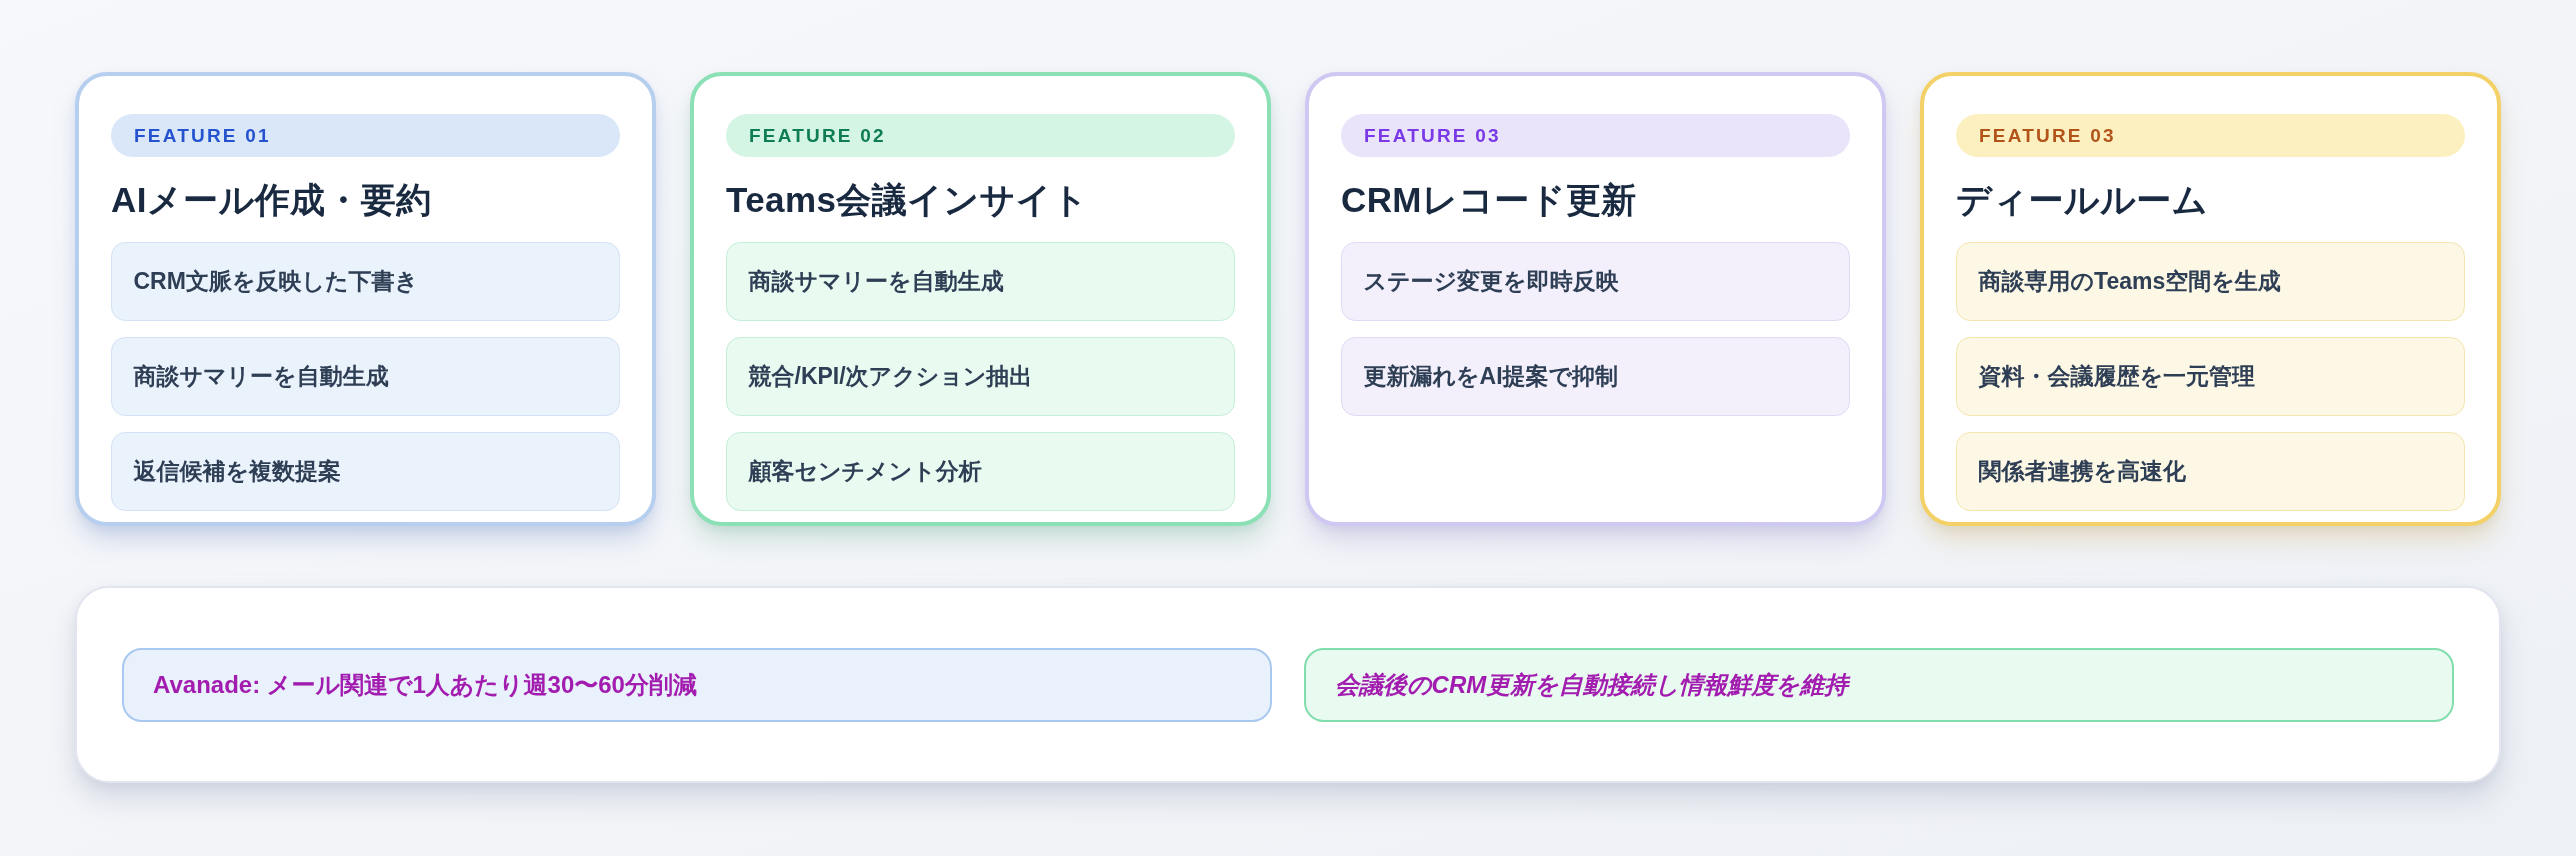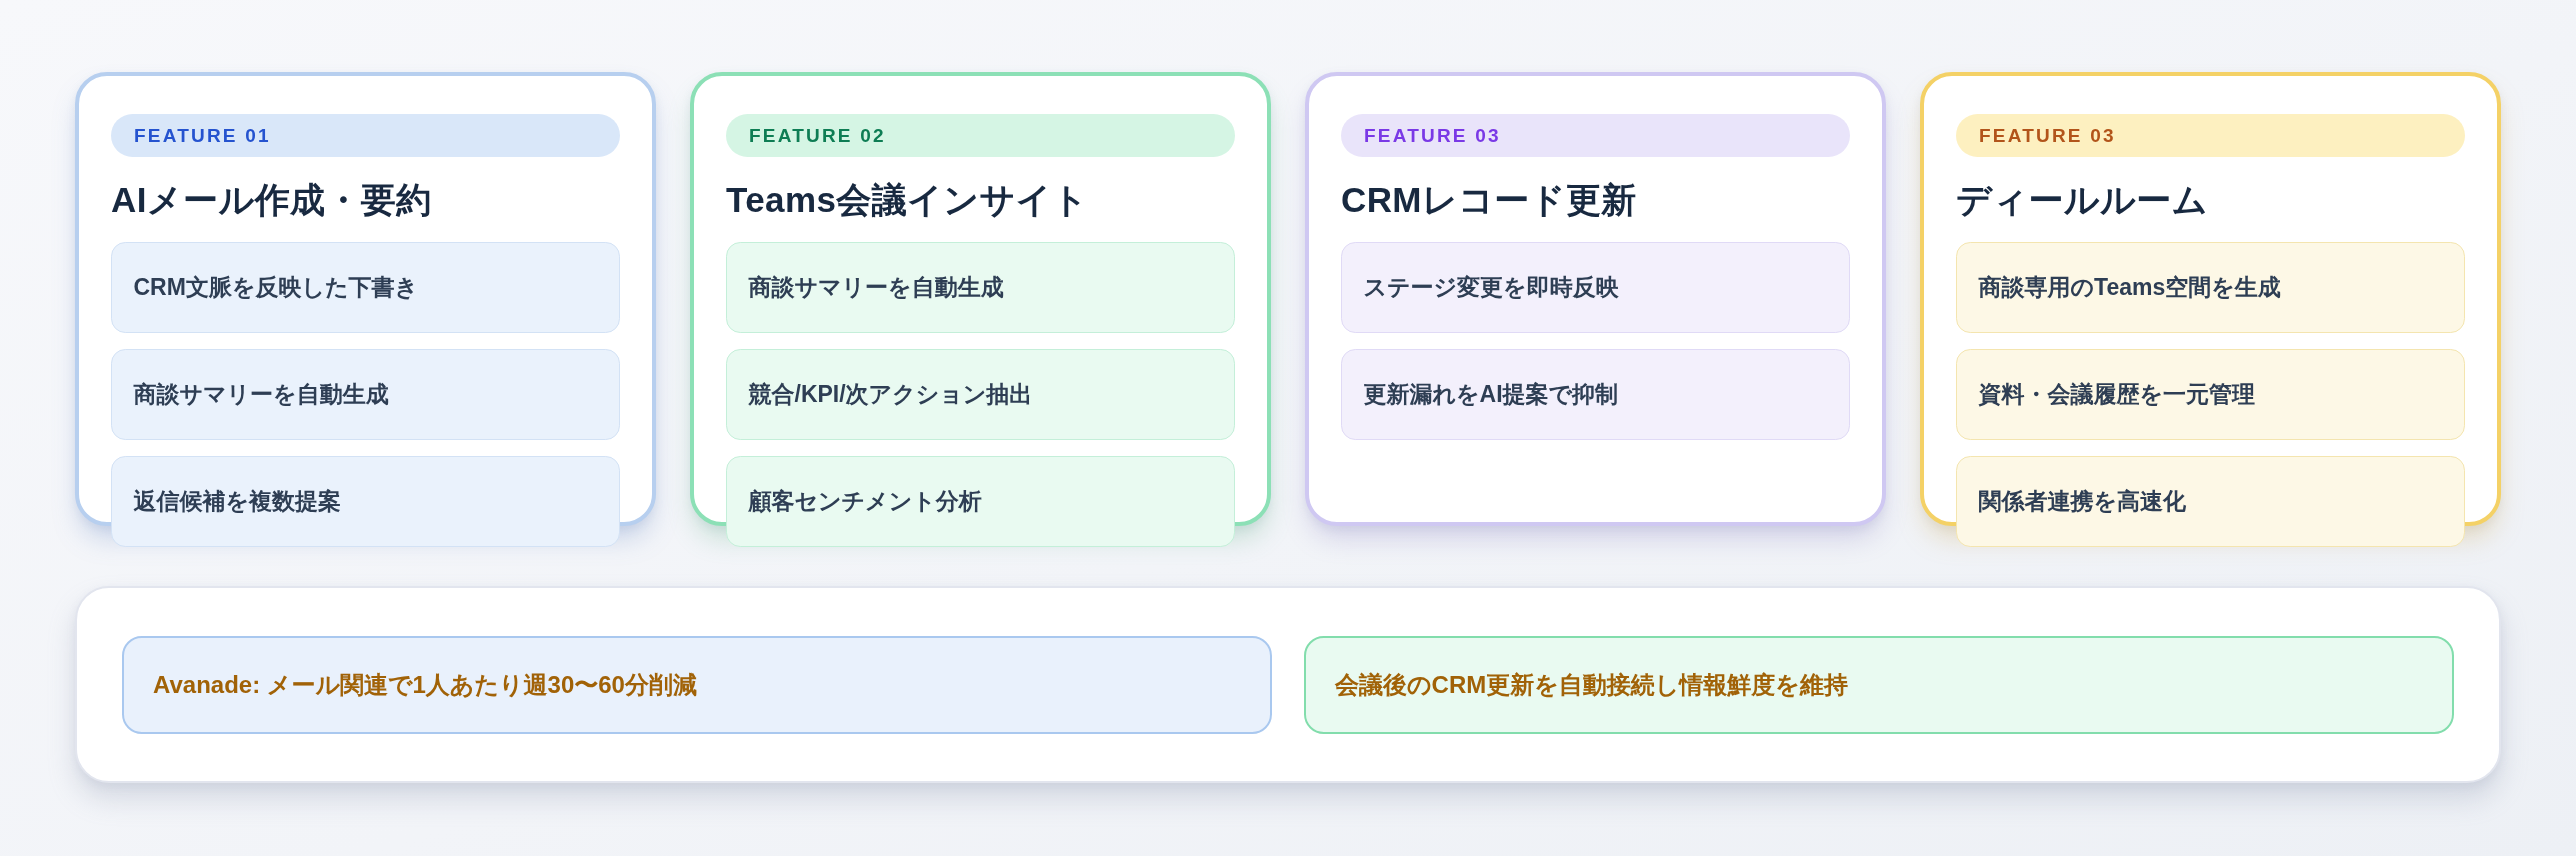--- a/index.html
+++ b/index.html
@@ -48,21 +48,21 @@
   }
   .card-title {
     margin: 19.7px 0 19.7px 0;
     font-size: 35px;
     line-height: 46px;
     font-weight: 800;
     color: #182940;
     letter-spacing: 0.4px;
   }
   .feature-item {
-    height: 91px;
+    height: 79px;
     box-sizing: border-box;
     margin-bottom: 16px;
     display: flex;
     align-items: center;
     background: var(--item-bg);
     border: 1.8px solid var(--item-border);
     border-radius: 14.3px;
     padding: 0 21.5px;
     font-size: 23px;
     font-weight: 700;
@@ -114,39 +114,40 @@
     border: 2.7px solid #e2e5ee;
     border-radius: 34px;
     box-shadow: 0 16px 27px rgba(145,155,180,0.30), 0 3.6px 9px rgba(145,155,180,0.12);
     display: flex;
     align-items: center;
     gap: 32px;
     padding: 0 45px;
   }
   .stat-pill {
     flex: 1 1 0;
-    height: 98px;
+    height: 74px;
     box-sizing: border-box;
     display: flex;
     align-items: center;
     border-radius: 19.7px;
     padding: 0 29px;
     font-size: 24px;
     font-weight: 700;
-    color: #a16207;
+    color: #a21caf;
     white-space: nowrap;
     overflow: hidden;
   }
   .stat-blue {
     background: #e9f1fc;
     border: 2.7px solid #a9c8ef;
   }
   .stat-green {
     background: #e9faf1;
     border: 2.7px solid #82ddac;
+    font-style: italic;
   }
 </style>
 </head>
 <body>
 
 <div class="cards-row">
 
   <section class="card theme-blue">
     <div class="badge">FEATURE 01</div>
     <h2 class="card-title">AIメール作成・要約</h2>

